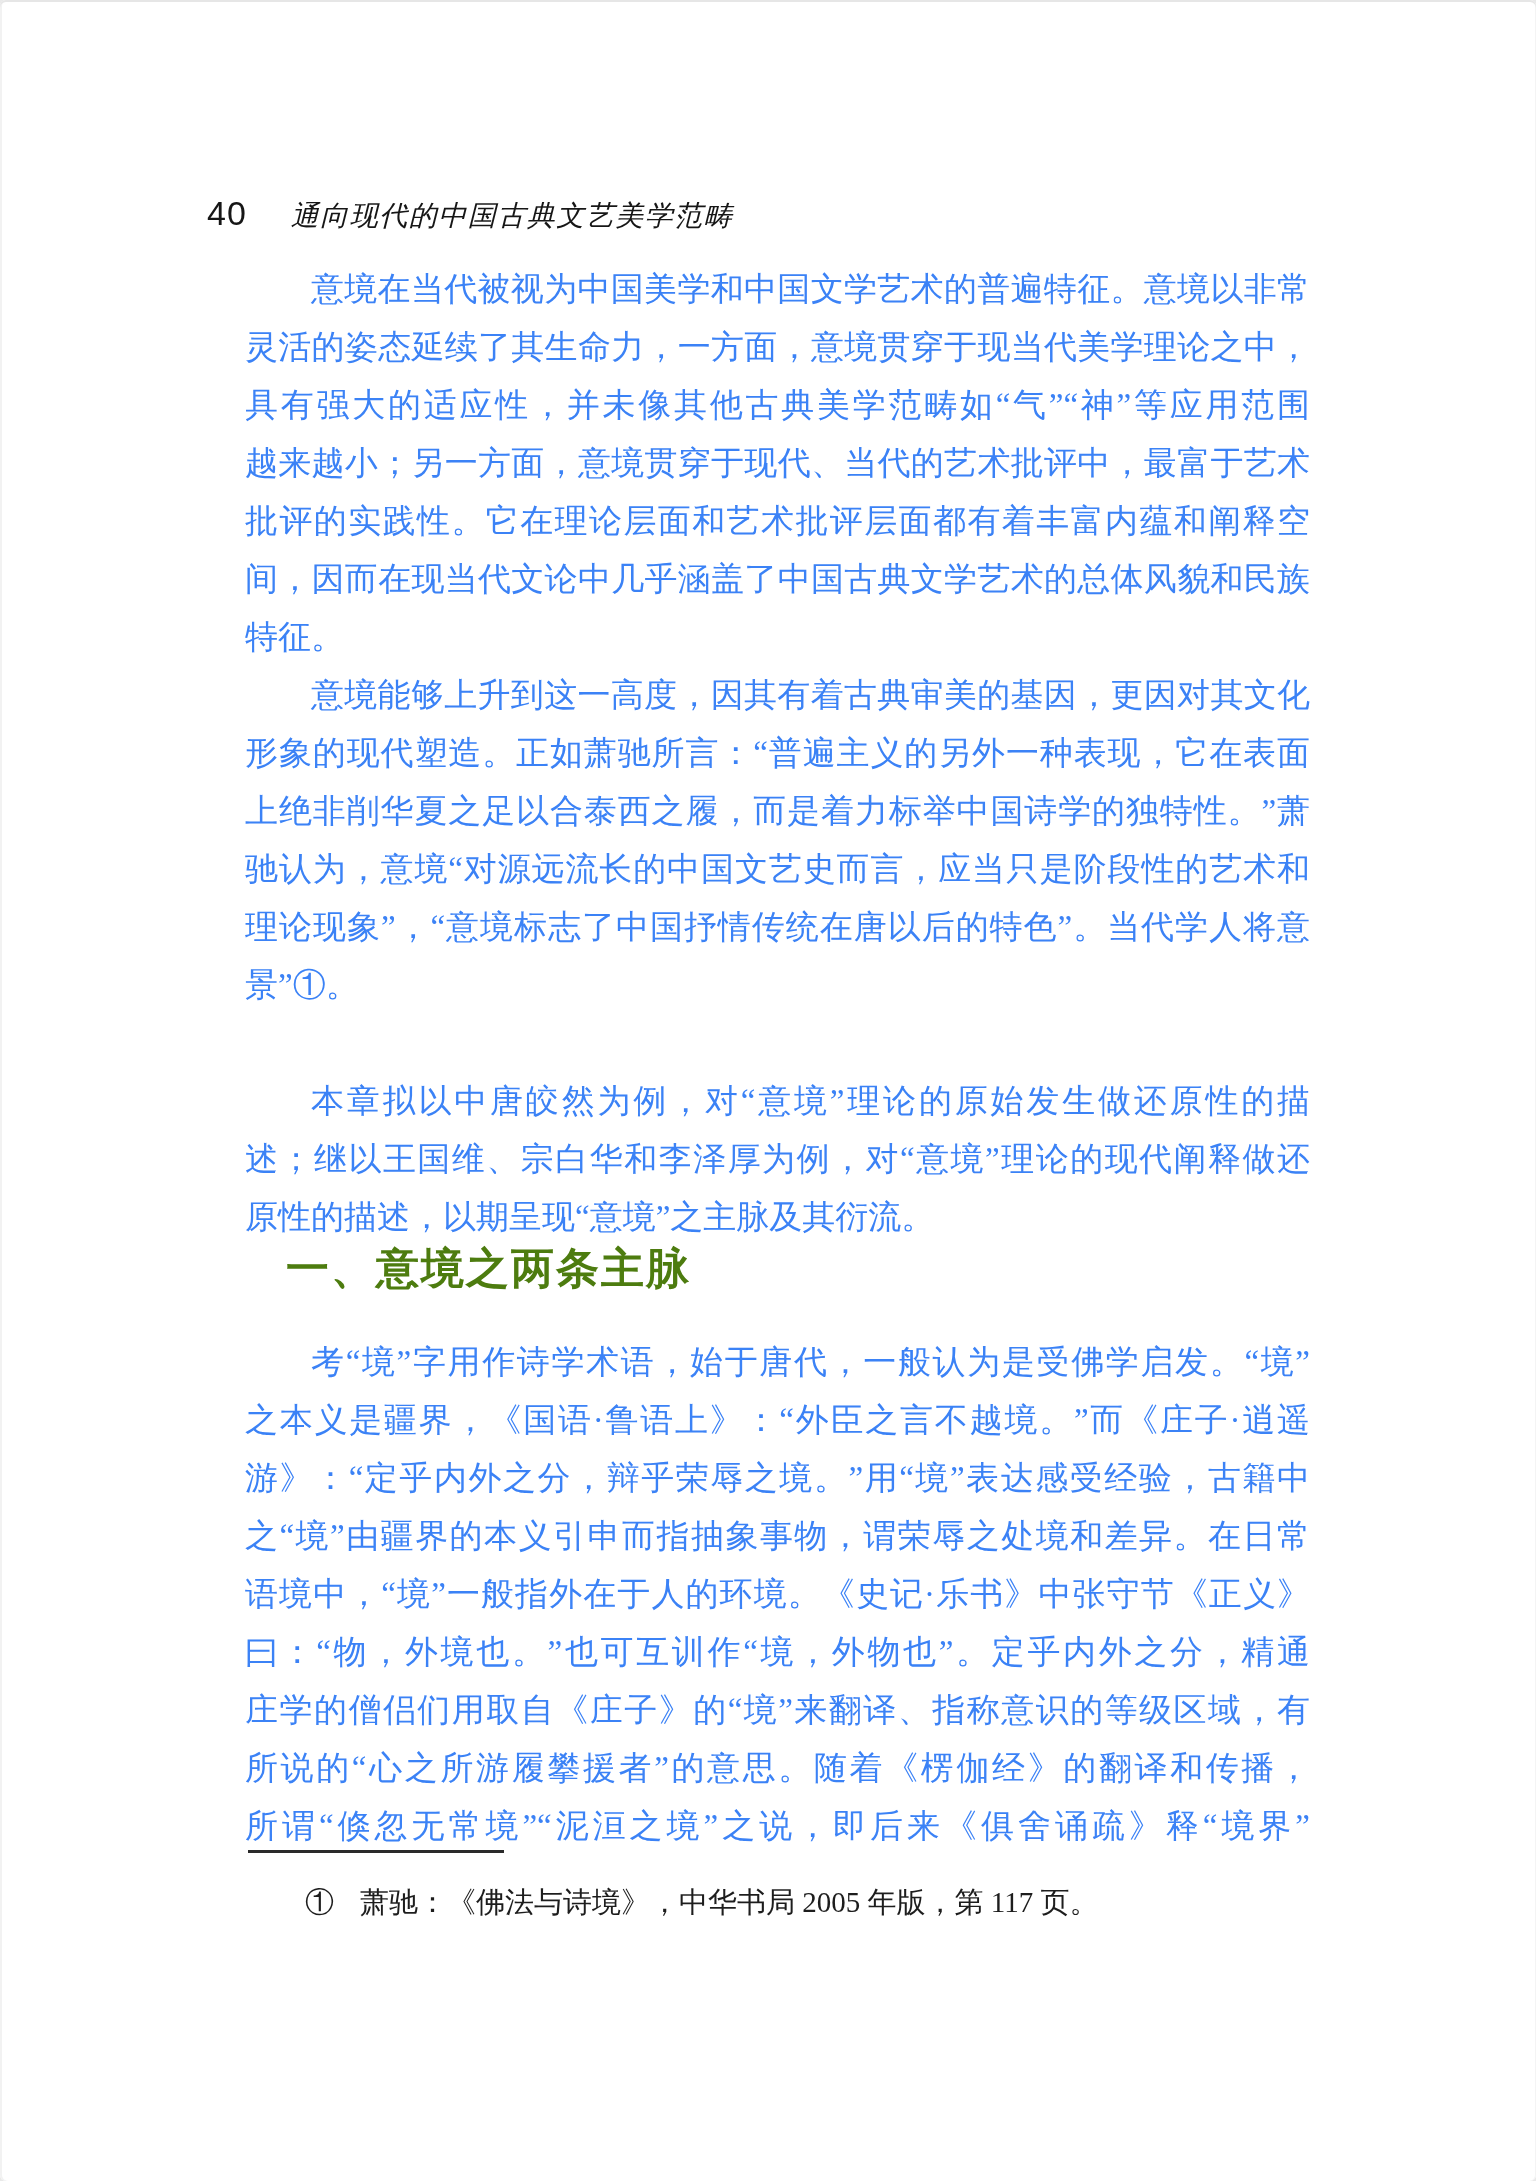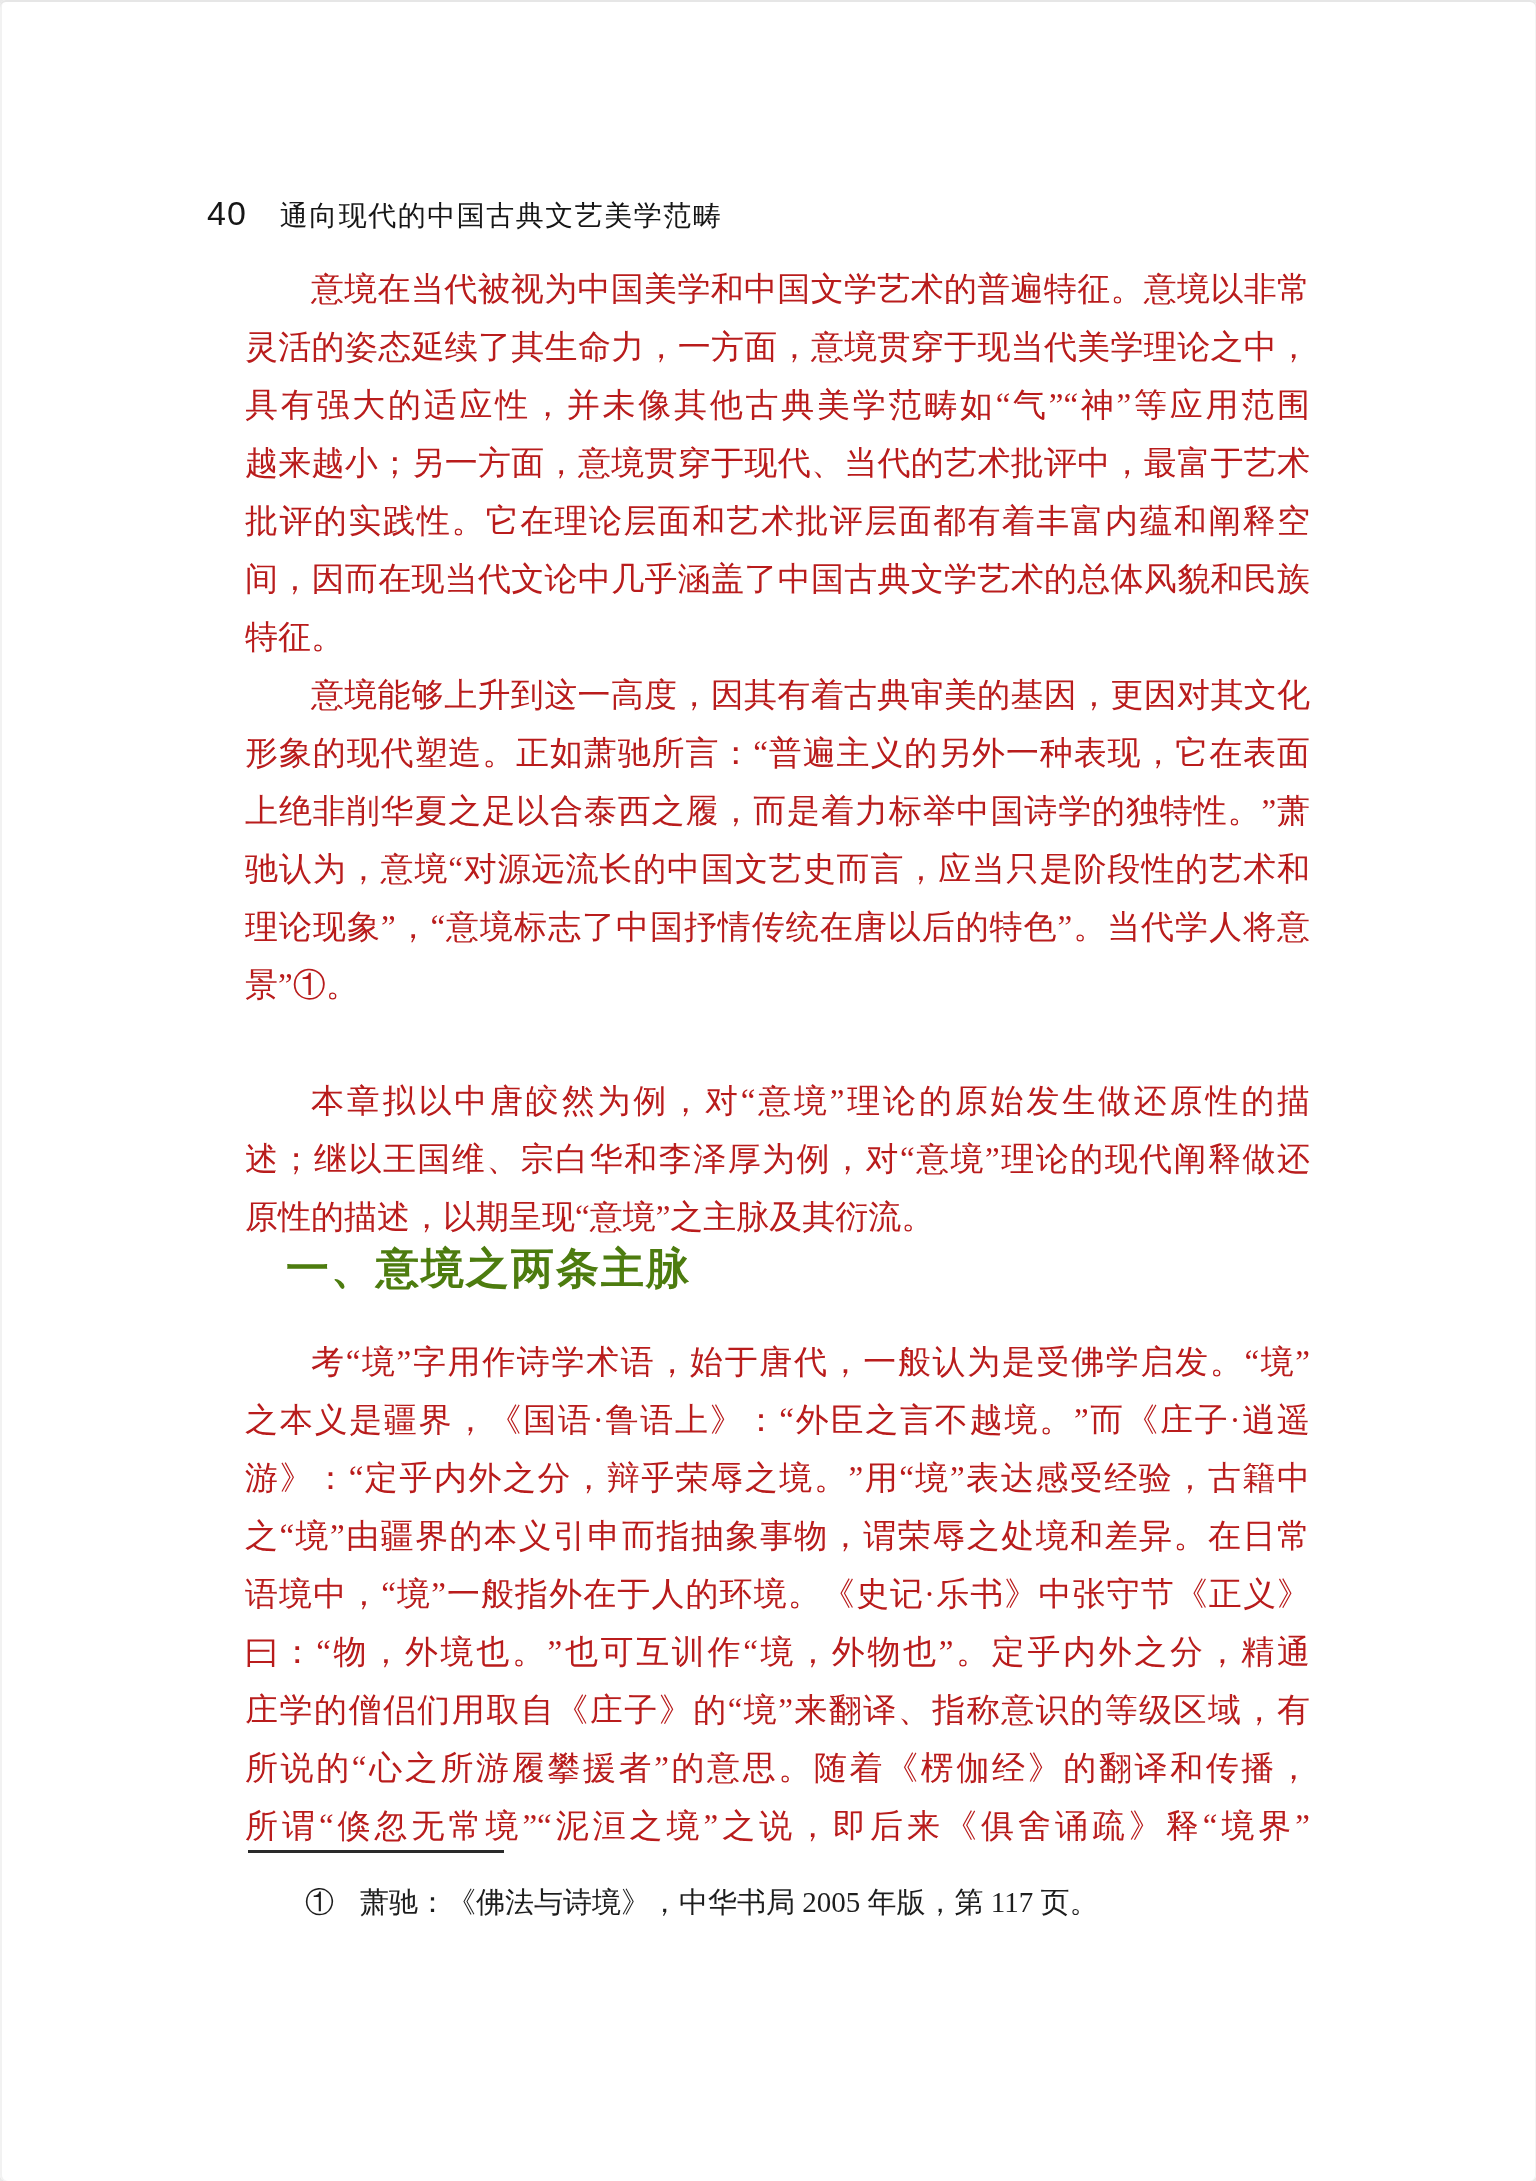--- a/index.html
+++ b/index.html
@@ -15,31 +15,31 @@
     border-radius:6px;
   }
   
   .running-header{
     position:absolute;top:196px;left:207px;
     display:flex;align-items:baseline;
     font-family:"Liberation Sans","DejaVu Sans",sans-serif;
     color:#161616;
   }
   .pagenum{font-size:34px;line-height:34px;letter-spacing:1px;}
-  .rtitle{font-size:28px;line-height:34px;margin-left:33px;letter-spacing:1.5px;}
+  .rtitle{font-size:28px;line-height:34px;margin-left:44px;letter-spacing:1.5px;font-style:italic;}
   
   .para{position:absolute;left:245px;width:1065px;}
   .line{
     height:58px;line-height:58px;
     font-size:33px;
     white-space:nowrap;
     text-align:justify;
     text-align-last:justify;
     -moz-text-align-last:justify;
-    color:#b91c1c;
+    color:#3b82f6;
   }
   .line.first{padding-left:66px;}
   .line.last{text-align-last:left;-moz-text-align-last:left;}
   
   .section-heading{
     position:absolute;left:286px;top:1242px;margin:0;
     font-family:"Liberation Sans","DejaVu Sans",sans-serif;
     font-weight:bold;
     font-size:43px;line-height:52px;
     letter-spacing:2px;

